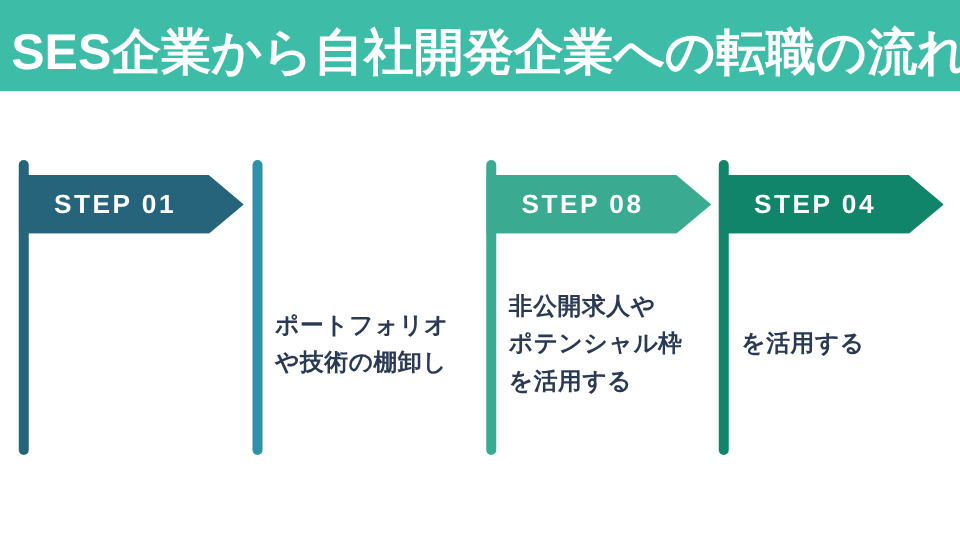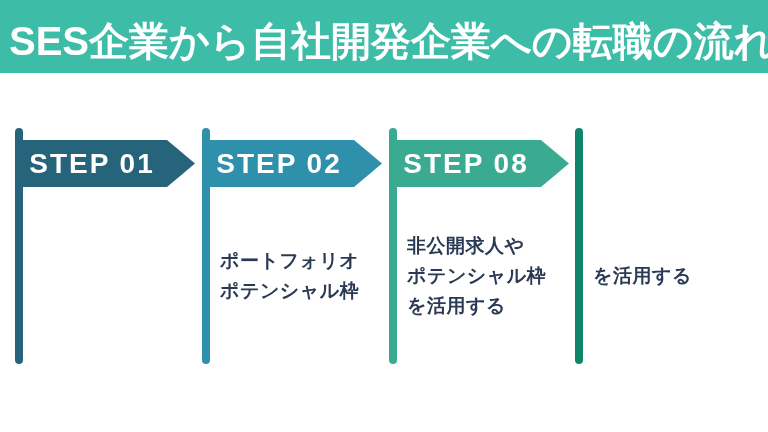--- a/index.html
+++ b/index.html
@@ -54,21 +54,21 @@
     width: 180px; height: 47px;
     background: var(--step-color);
     clip-path: polygon(0 0, calc(100% - 28px) 0, 100% 50%, calc(100% - 28px) 100%, 0 100%);
     display: flex;
     align-items: center;
     justify-content: center;
     padding-right: 26px;
   }
   .step-label {
     color: #ffffff;
-    font-size: 28px;
+    font-size: 21px;
     font-weight: 700;
     letter-spacing: 2px;
     white-space: nowrap;
   }
 
   .desc-area {
     position: absolute;
     left: 18px; right: 0;
     top: 59px; bottom: 0;
     display: flex;
@@ -94,41 +94,41 @@
 
   <section class="step" style="--step-color: #26647B;">
     <div class="flag-pole"></div>
     <div class="step-flag">
       <span class="step-label">STEP 01</span>
     </div>
   </section>
 
   <section class="step" style="--step-color: #2F90AB;">
     <div class="flag-pole"></div>
-    <div class="step-flag">
-      <span class="step-label">STEP 02</span>
-    </div>
     <div class="desc-area">
       <p class="step-description">ポートフォリオ
-ポテンシャル枠</p>
+や技術の棚卸し</p>
     </div>
   </section>
 
   <section class="step" style="--step-color: #3AAB91;">
     <div class="flag-pole"></div>
     <div class="step-flag">
       <span class="step-label">STEP 08</span>
     </div>
     <div class="desc-area">
       <p class="step-description">非公開求人や
 ポテンシャル枠
 を活用する</p>
     </div>
   </section>
 
   <section class="step" style="--step-color: #10856A;">
     <div class="flag-pole"></div>
+    <div class="step-flag">
+      <span class="step-label">STEP 04</span>
+    </div>
     <div class="desc-area">
       <p class="step-description">を活用する</p>
     </div>
   </section>
 
 </main>
 
 </body></html>

